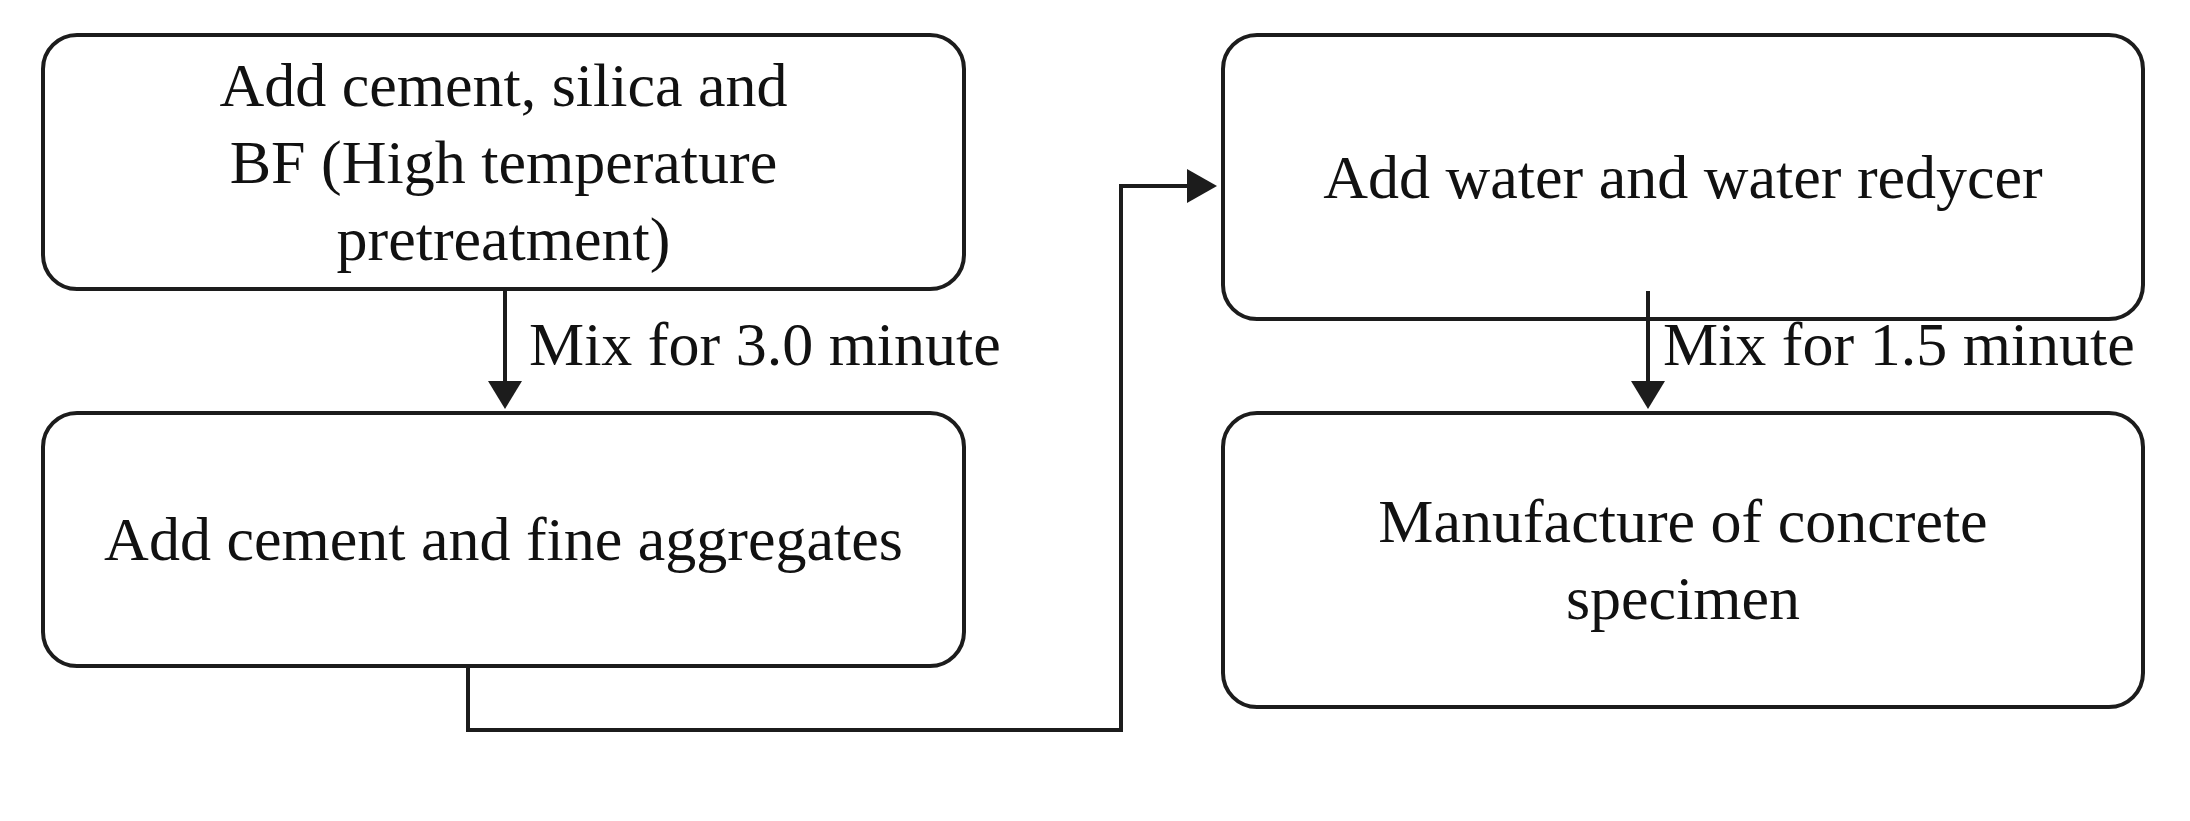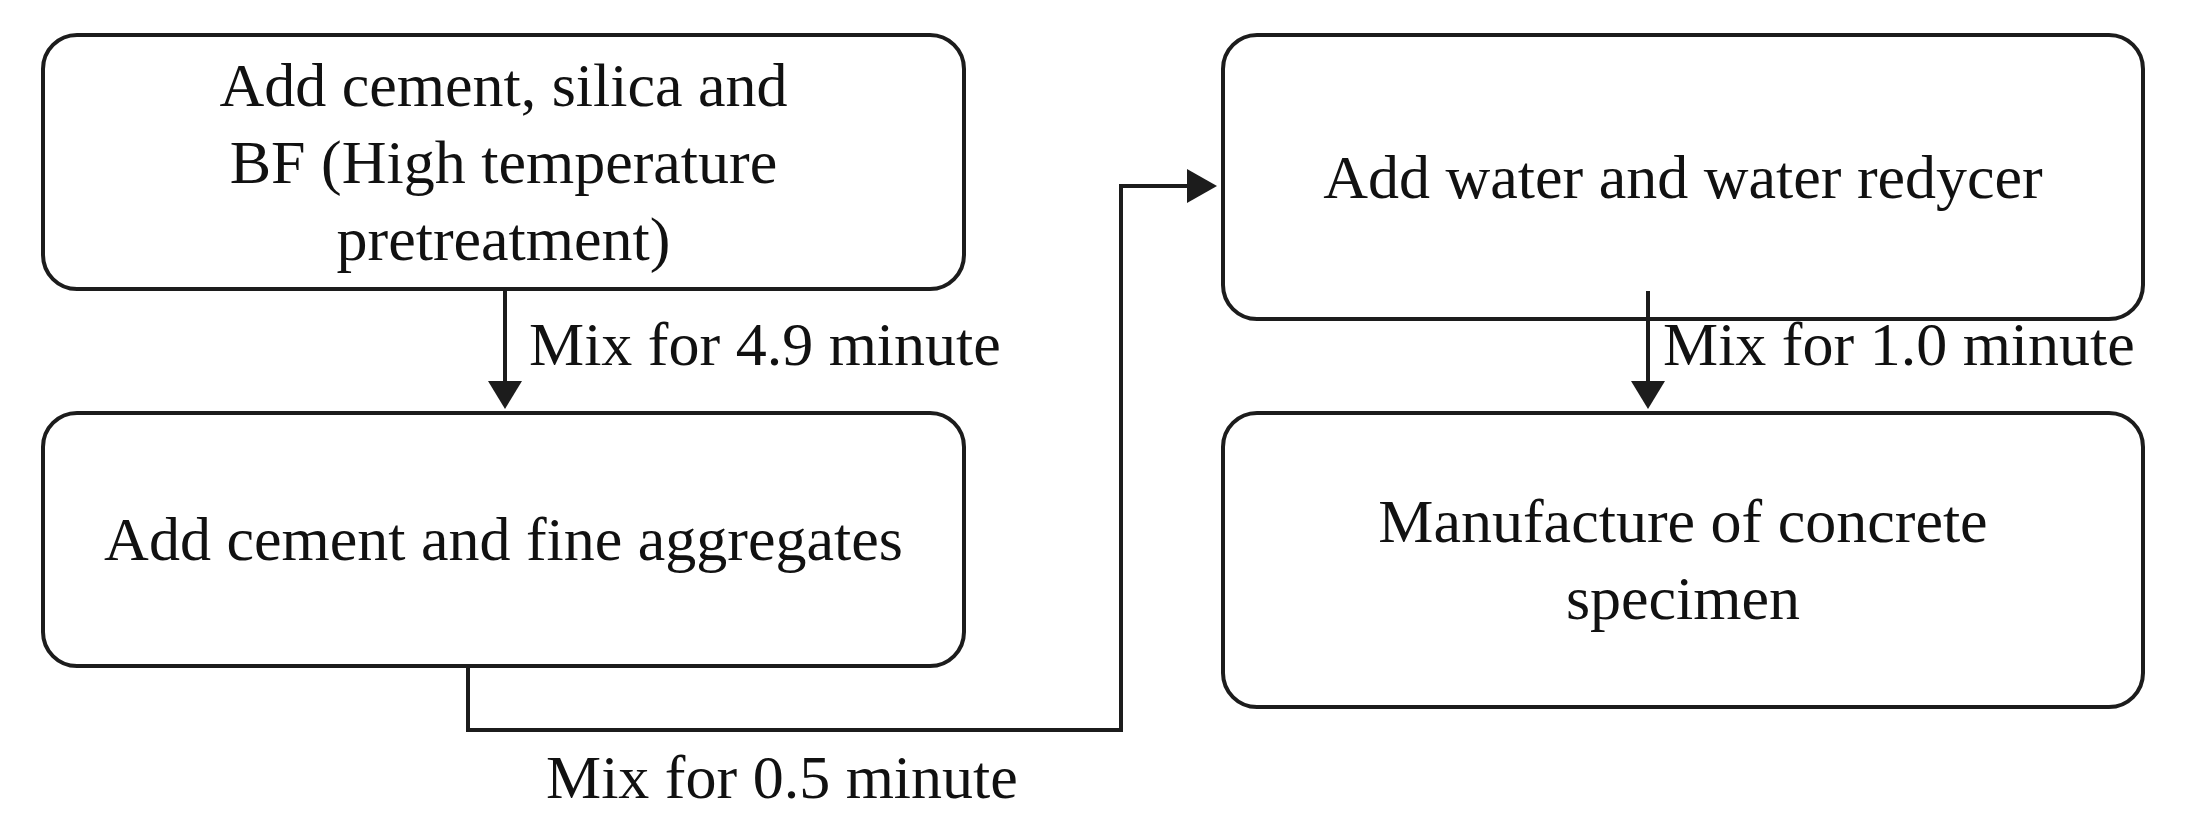--- a/index.html
+++ b/index.html
@@ -79,26 +79,25 @@
 
   <div class="node node-2">Add cement and fine aggregates</div>
 
   <div class="node node-3">Add water and water redycer</div>
 
   <div class="node node-4">Manufacture of concrete
 specimen</div>
 
   <div class="line arrow1-line"></div>
   <div class="head head-down head-down-1"></div>
-  <div class="edge-label edge-label-1">Mix for 4.9 minute</div>
+  <div class="edge-label edge-label-1">Mix for 3.0 minute</div>
 
   <div class="line elbow-a"></div>
   <div class="line elbow-b"></div>
   <div class="line elbow-c"></div>
   <div class="line elbow-d"></div>
   <div class="head head-right"></div>
-  <div class="edge-label edge-label-2">Mix for 0.5 minute</div>
 
   <div class="line arrow3-line"></div>
   <div class="head head-down head-down-3"></div>
-  <div class="edge-label edge-label-3">Mix for 1.0 minute</div>
+  <div class="edge-label edge-label-3">Mix for 1.5 minute</div>
 
 </div>
 
 </body></html>

